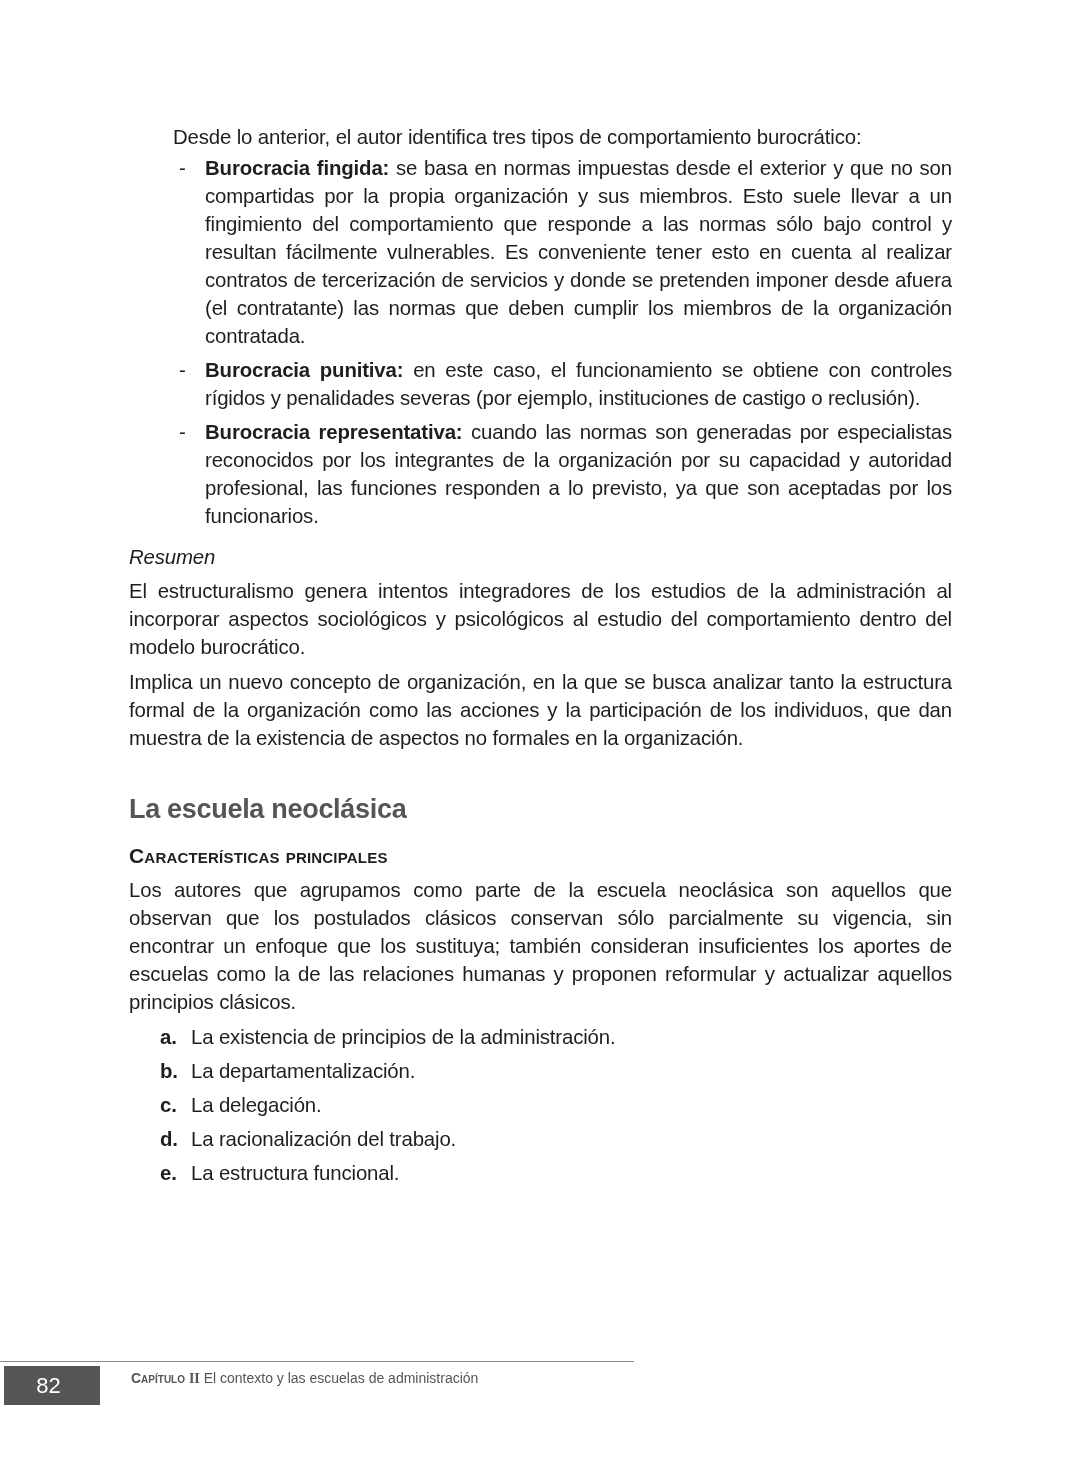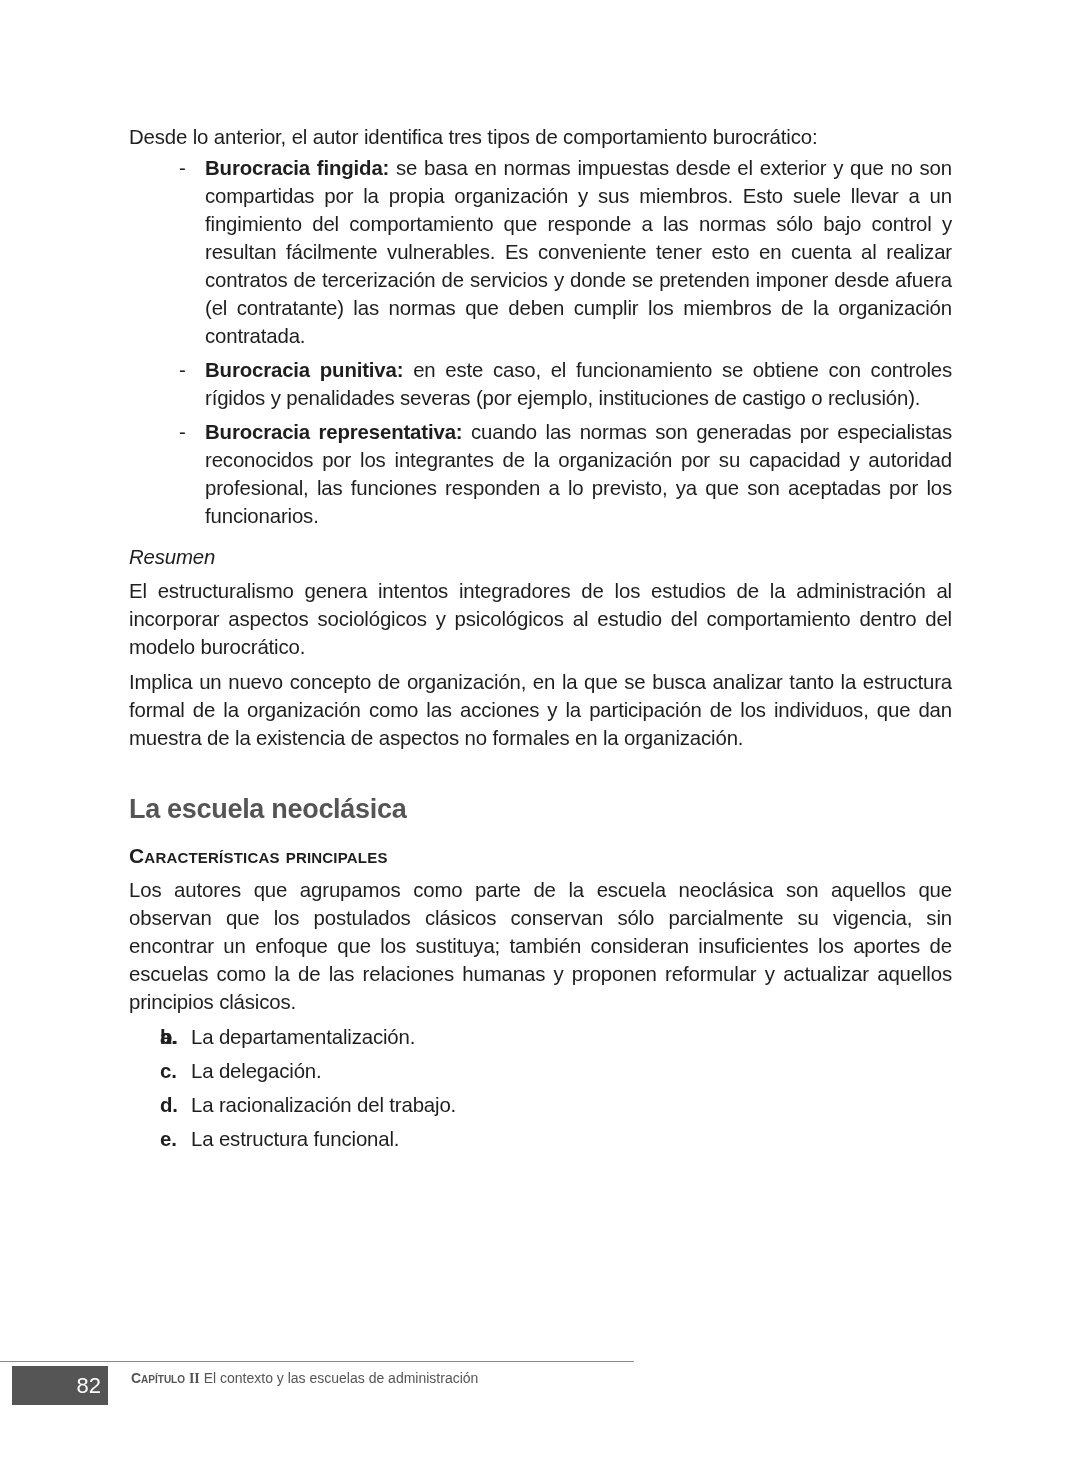--- a/index.html
+++ b/index.html
@@ -6,21 +6,21 @@
   body {
     width: 1080px; height: 1459px; position: relative; overflow: hidden;
     font-family: "Liberation Sans", sans-serif; color: #1e1e1e;
   }
   .page-body {
     position: absolute; left: 129px; top: 123px; width: 823px;
     font-size: 20.4px; line-height: 28px; text-align: justify;
     letter-spacing: -0.15px;
   }
   p { margin: 0 0 7px 0; }
-  .intro { margin-bottom: 3px; }
+  .intro { margin-bottom: 3px; margin-left: 44px; }
   .dash-list { margin: 0 0 8px 0; padding: 0; list-style: none; }
   .dash-item { position: relative; padding-left: 76px; margin-bottom: 6px; }
   .dash-marker { position: absolute; left: 50px; top: 0; }
   .bold { font-weight: bold; }
   .resumen-title { font-weight: normal; font-style: italic; margin: 13px 0 6px 0; }
   .section-title {
     font-size: 27px; font-weight: bold; color: #555555; line-height: 34px;
     margin: 40px 0 16px 0; letter-spacing: -0.3px;
   }
   .subsection-title {
@@ -28,23 +28,23 @@
     margin: 0 0 6px 0; letter-spacing: 0.2px;
   }
   .alpha-list { margin: 0 0 6px 0; padding: 0; list-style: none; }
   .alpha-item { position: relative; padding-left: 62px; margin-bottom: 6px; }
   .alpha-marker { position: absolute; left: 31px; top: 0; font-weight: bold; }
   .footer-rule {
     position: absolute; left: 0; top: 1361px; width: 634px; height: 0;
     border-top: 1.5px solid #8a8a8a;
   }
   .page-num-box {
-    position: absolute; left: 12px; top: 1366px; width: 96px; height: 39px;
+    position: absolute; left: 4px; top: 1366px; width: 96px; height: 39px;
     background: #555555; color: #ffffff; font-size: 22px; line-height: 39px;
-    text-align: right; box-sizing: border-box; padding-right: 7px;
+    text-align: center; box-sizing: border-box; padding-right: 7px;
   }
   .footer-text { position: absolute; left: 131px; top: 1367px; color: #555555; }
   .footer-book {
     font-variant: small-caps; font-size: 14.5px; line-height: 18px; letter-spacing: 0.1px;
   }
   .footer-chapter { font-size: 14px; line-height: 22px; }
   .footer-chapter-label { font-variant: small-caps; font-weight: bold; }
   .footer-chapter-num { font-family: "Liberation Serif", serif; font-weight: bold; }
 </style>
 </head>
@@ -74,20 +74,21 @@
   <p>Implica un nuevo concepto de organización, en la que se busca analizar tanto la es­tructura formal de la organización como las acciones y la participación de los indivi­duos, que dan muestra de la existencia de aspectos no formales en la organización.</p>
 
   <h2 class="section-title">La escuela neoclásica</h2>
   <h3 class="subsection-title">Características principales</h3>
 
   <p>Los autores que agrupamos como parte de la escuela neoclásica son aquellos que observan que los postulados clásicos conservan sólo parcialmente su vigencia, sin encontrar un enfoque que los sustituya; también consideran insuficientes los apor­tes de escuelas como la de las relaciones humanas y proponen reformular y actuali­zar aquellos principios clásicos.</p>
 
   <ul class="alpha-list">
     <li class="alpha-item">
       <span class="alpha-marker">a.</span>
+      <span>La existencia de principios de la administración.</span>
     </li>
     <li class="alpha-item">
       <span class="alpha-marker">b.</span>
       <span>La departamentalización.</span>
     </li>
     <li class="alpha-item">
       <span class="alpha-marker">c.</span>
       <span>La delegación.</span>
     </li>
     <li class="alpha-item">

